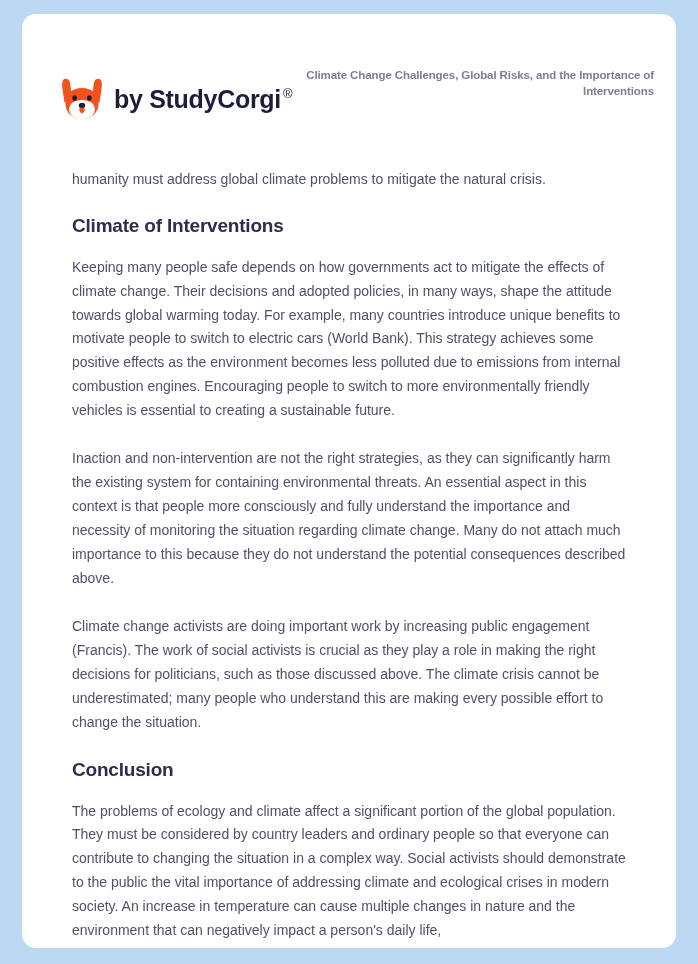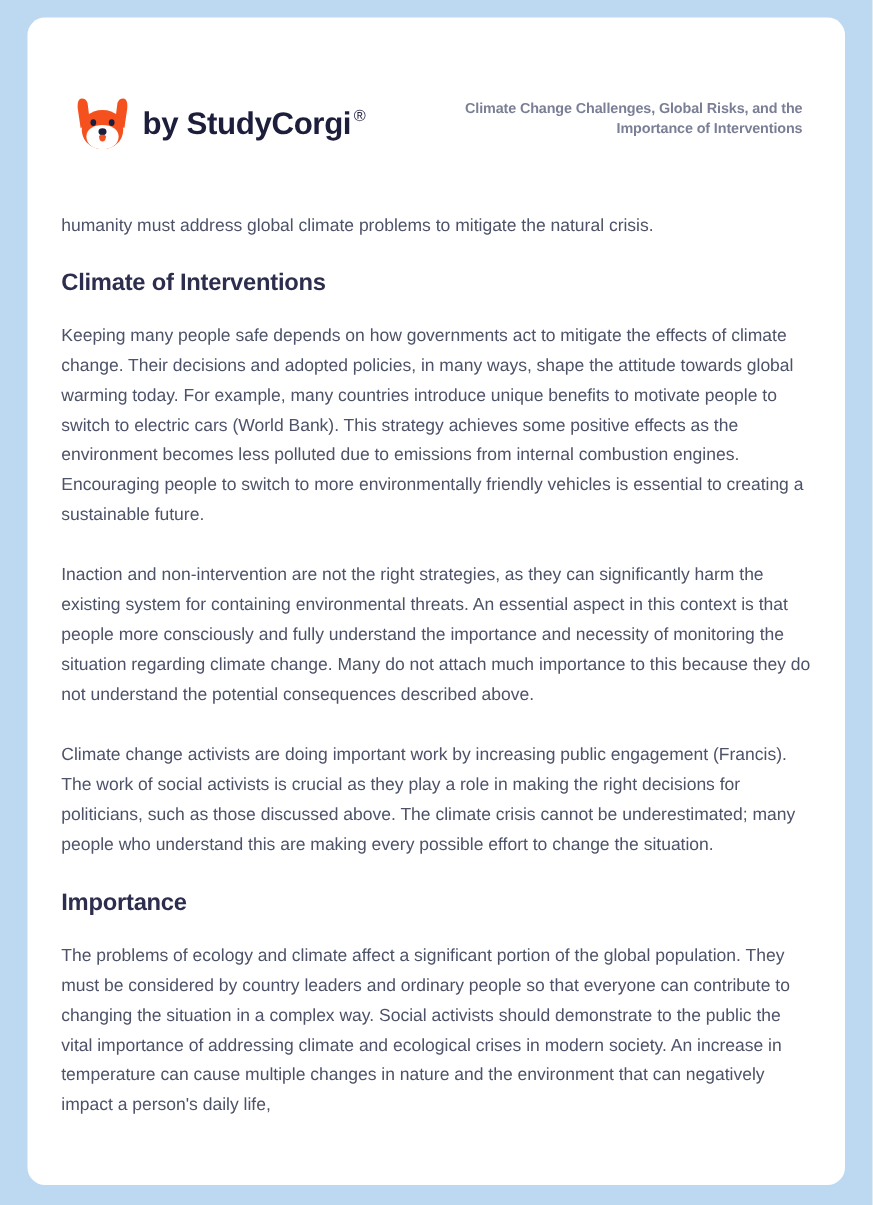--- a/index.html
+++ b/index.html
@@ -72,34 +72,34 @@
     padding-top: 8px;
     padding-left: 10px;
   }
 
   .doc-title {
     font-size: 11.5px;
     font-weight: bold;
     color: #7b7f96;
     line-height: 1.35;
     letter-spacing: -0.1px;
-    margin: 12px;
+    margin: 0;
   }
 
   .doc-url {
     font-size: 11px;
     color: #9aa0b5;
     line-height: 1.35;
     margin: 4px 0 0 0;
     word-break: break-word;
   }
 
   
   .doc-body {
-    padding: 0 27px;
+    padding: 0 50px;
     box-sizing: border-box;
   }
 
   .first-line {
     font-size: 14px;
     color: #4d5268;
     line-height: 1.62;
     margin: 46px 0 0 0;
   }
 
@@ -158,18 +158,18 @@
 
   <div class="doc-body">
 
     <p class="first-line">humanity must address global climate problems to mitigate the natural crisis.</p>
 
     <h2 class="section-heading">Climate of Interventions</h2>
     <p class="para">Keeping many people safe depends on how governments act to mitigate the effects of climate change. Their decisions and adopted policies, in many ways, shape the attitude towards global warming today. For example, many countries introduce unique benefits to motivate people to switch to electric cars (World Bank). This strategy achieves some positive effects as the environment becomes less polluted due to emissions from internal combustion engines. Encouraging people to switch to more environmentally friendly vehicles is essential to creating a sustainable future.</p>
     <p class="para">Inaction and non-intervention are not the right strategies, as they can significantly harm the existing system for containing environmental threats. An essential aspect in this context is that people more consciously and fully understand the importance and necessity of monitoring the situation regarding climate change. Many do not attach much importance to this because they do not understand the potential consequences described above.</p>
     <p class="para">Climate change activists are doing important work by increasing public engagement (Francis). The work of social activists is crucial as they play a role in making the right decisions for politicians, such as those discussed above. The climate crisis cannot be underestimated; many people who understand this are making every possible effort to change the situation.</p>
 
-    <h2 class="section-heading">Importance</h2>
+    <h2 class="section-heading">Conclusion</h2>
     <p class="para">The problems of ecology and climate affect a significant portion of the global population. They must be considered by country leaders and ordinary people so that everyone can contribute to changing the situation in a complex way. Social activists should demonstrate to the public the vital importance of addressing climate and ecological crises in modern society. An increase in temperature can cause multiple changes in nature and the environment that can negatively impact a person's daily life,</p>
 
   </div>
 
 </div>
 
 </body></html>

